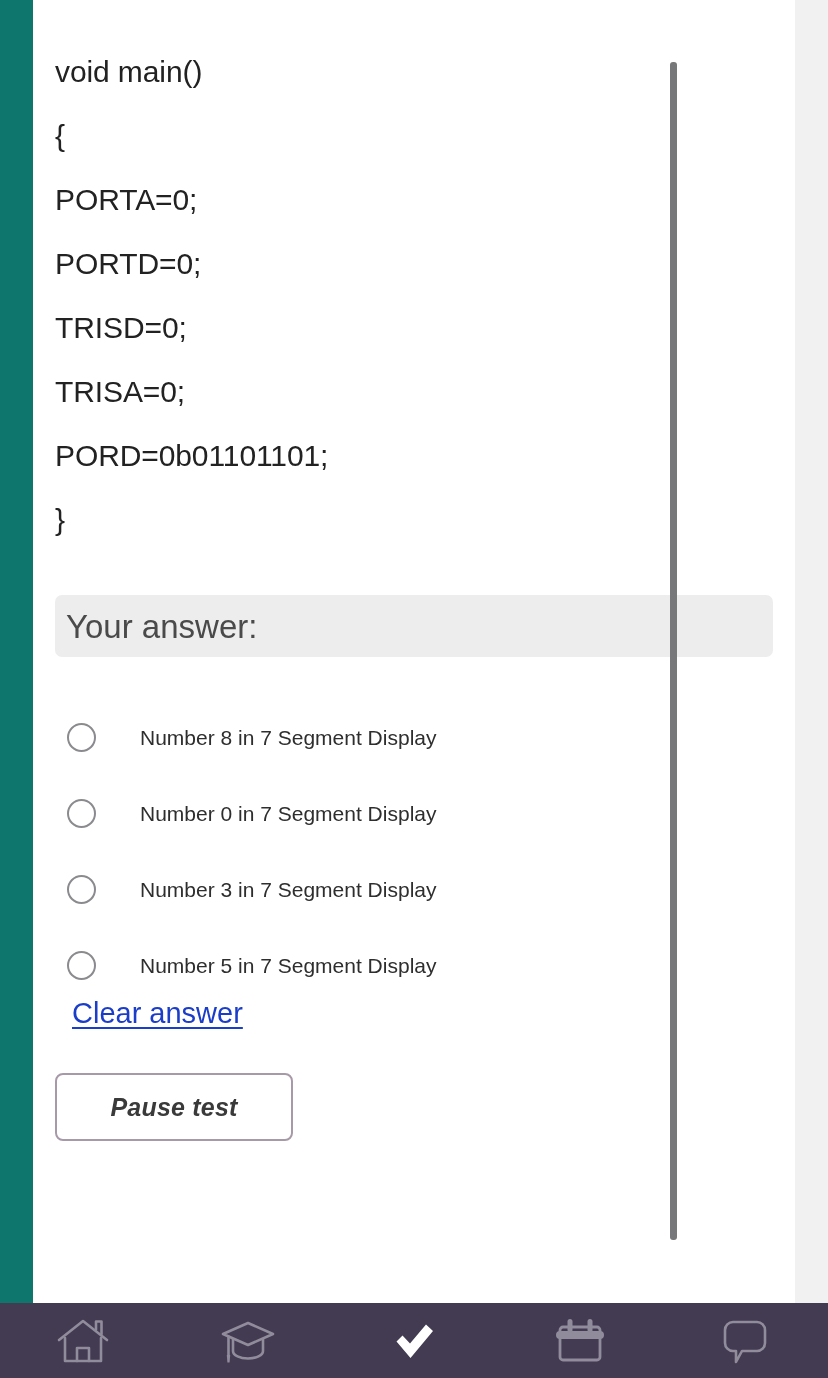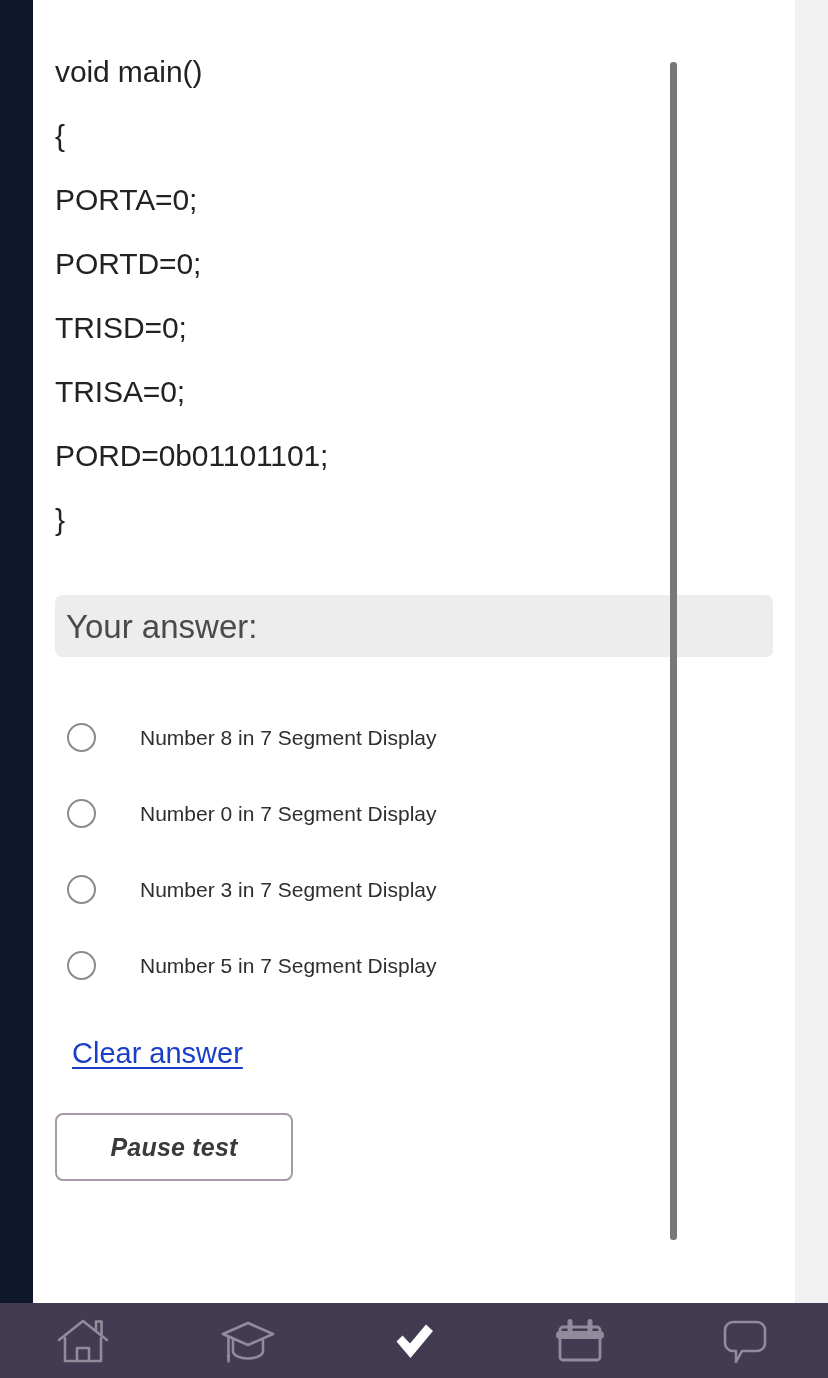--- a/index.html
+++ b/index.html
@@ -13,21 +13,21 @@
   body {
     background: #f1f1f1;
     font-family: "Liberation Sans", sans-serif;
     -webkit-font-smoothing: antialiased;
   }
 
   #app {
     position: relative;
     width: 686px;
     height: 1378px;
-    background: #0f172a;
+    background: #0f766e;
   }
 
   
   .content-card {
     position: absolute;
     left: 33px;
     top: 0;
     width: 762px;
     height: 1303px;
     background: #ffffff;
@@ -104,21 +104,20 @@
     margin-top: -6px;
   }
 
   .clear-answer {
     font-size: 29px;
     color: #1b3ec9;
     text-decoration: underline;
     text-underline-offset: 4px;
     cursor: pointer;
     display: inline-block;
-    margin-top: 40px;
   }
 
   
   .actions {
     margin-top: 43px;
     display: flex;
     align-items: center;
     justify-content: space-between;
     padding: 0 5px 0 0;
   }

